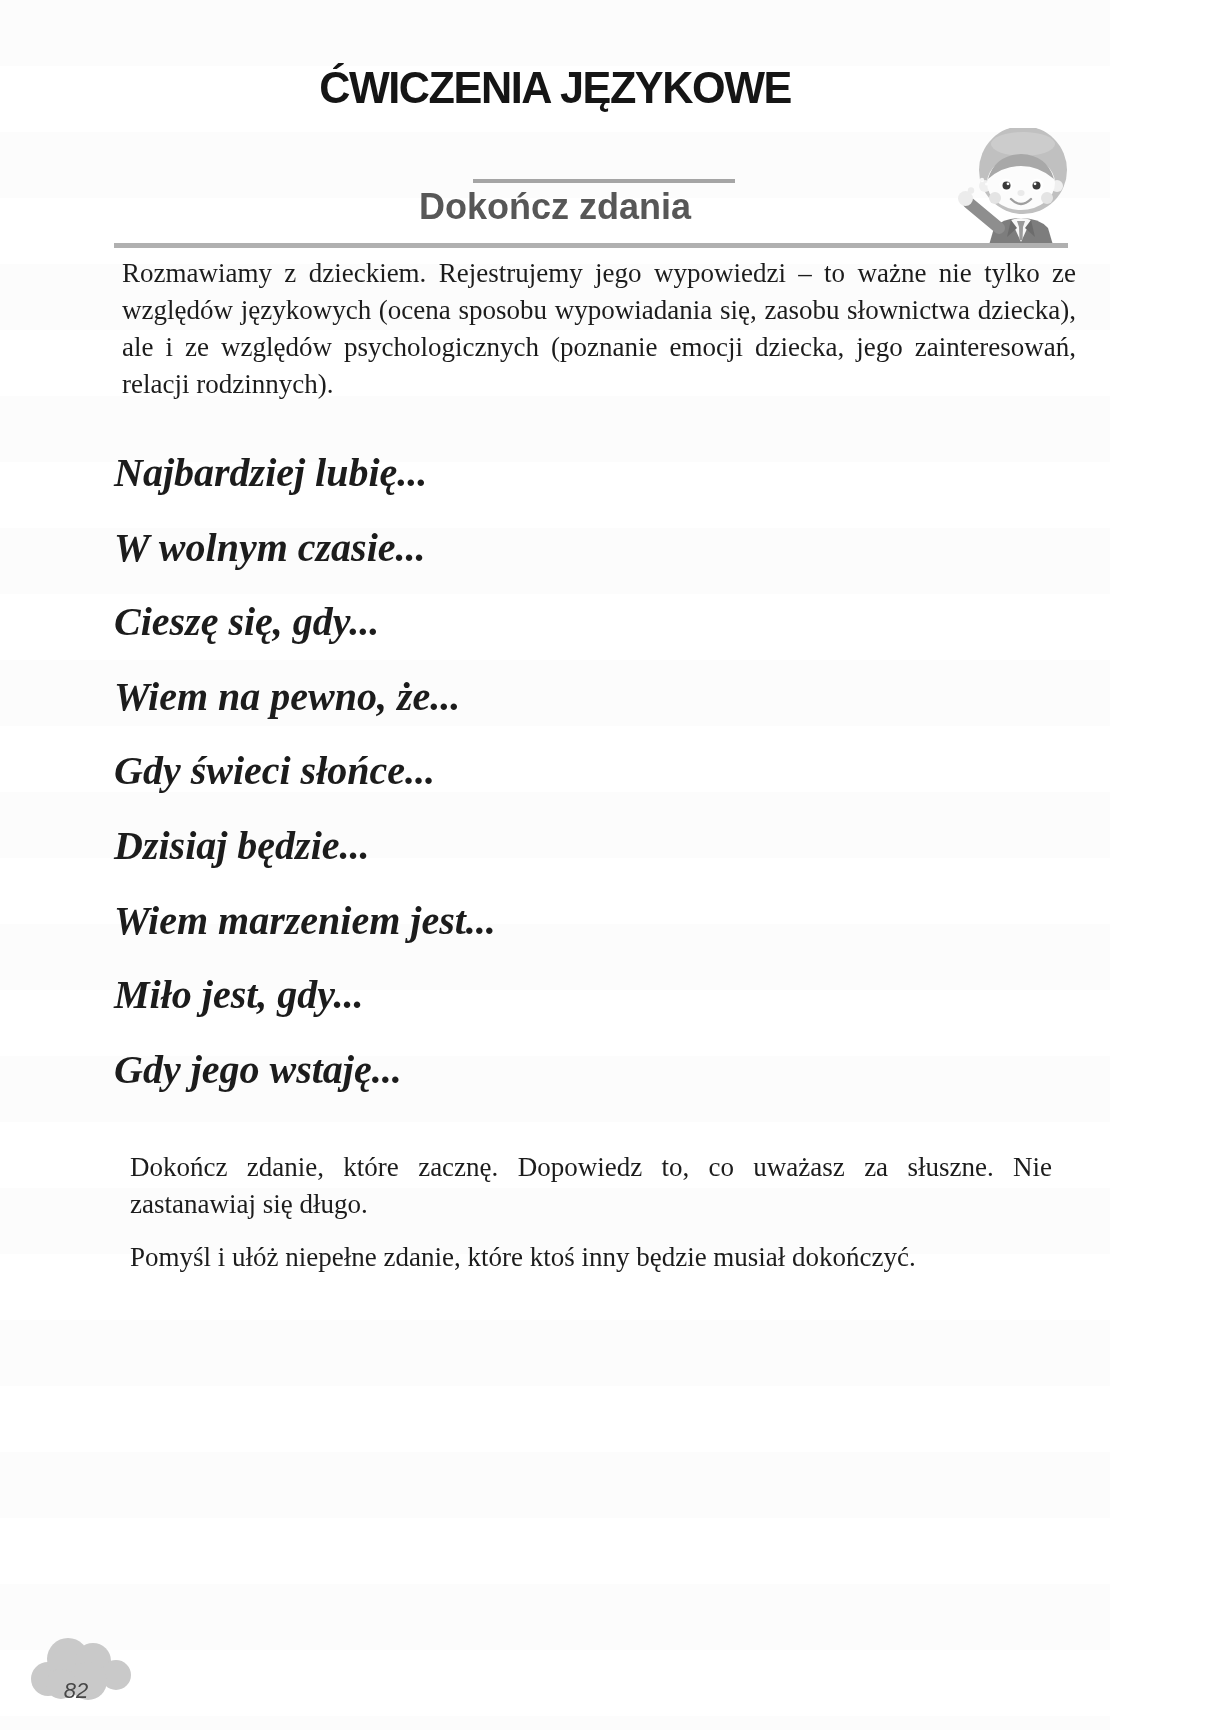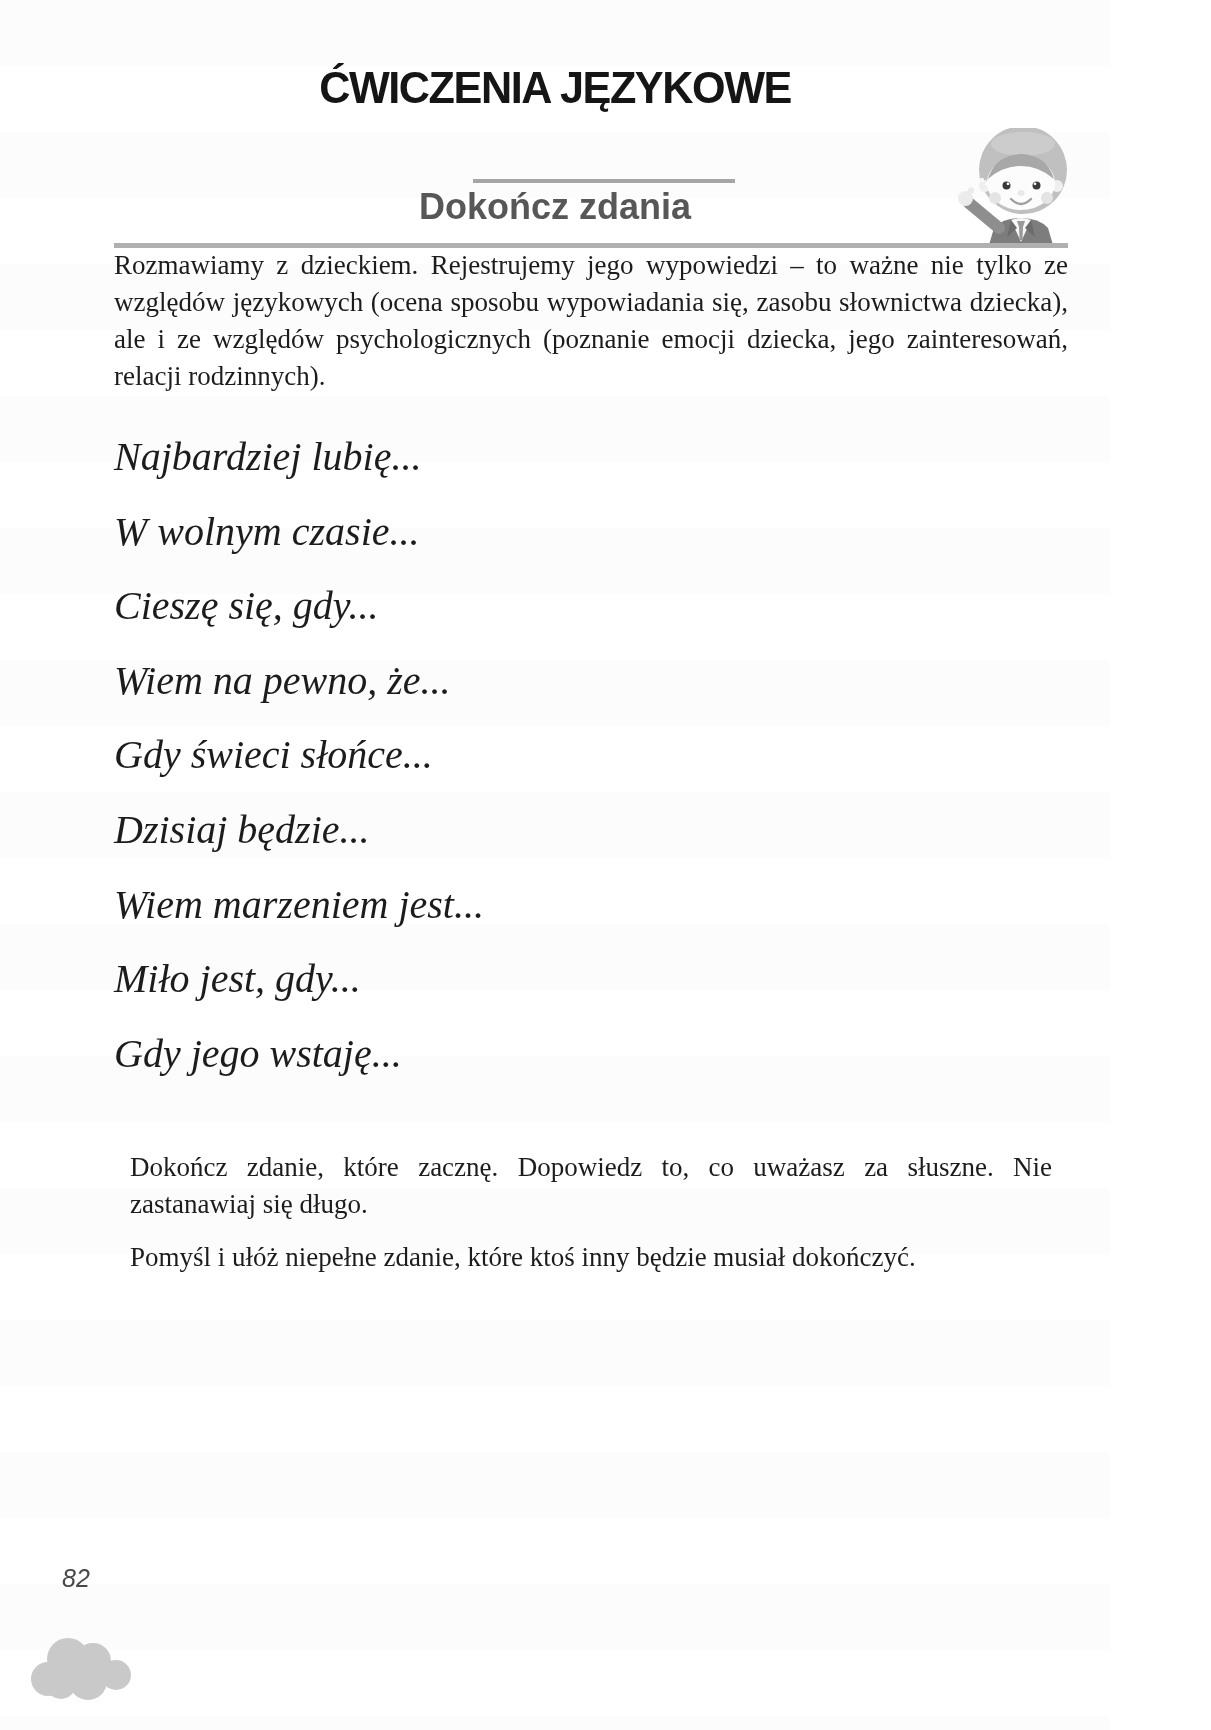--- a/index.html
+++ b/index.html
@@ -76,27 +76,28 @@
 
   
   .intro {
     position: absolute;
     top: 247px;
     left: 114px;
     width: 954px;
     font-size: 27px;
     line-height: 37px;
     text-align: justify;
-    margin: 0;
+    margin: 8px;
   }
   .prompts {
     position: absolute;
-    top: 420px;
-    left: 114px;
-    width: 954px;
+    top: 436px;
+    left: 114px;
+    width: 954px;
+    font-weight: bold;
   }
   .prompt {
     margin: 0;
     font-style: italic;
     font-size: 40px;
     line-height: 74.6px;
     white-space: nowrap;
   }
   .closing {
     position: absolute;
@@ -113,26 +114,26 @@
   .page-number-cloud {
     position: absolute;
     left: 28px;
     top: 1629px;
     width: 112px;
     height: 76px;
   }
   .page-number {
     position: absolute;
     left: 46px;
-    top: 1564px;
+    top: 1678px;
     width: 60px;
     text-align: center;
     font-family: "Liberation Sans", sans-serif;
     font-style: italic;
-    font-size: 25px;
+    font-size: 22px;
     color: #484848;
     z-index: 2;
   }
 </style>
 </head>
 <body>
 
 <div class="page">
 
   <div class="title">ĆWICZENIA JĘZYKOWE</div>

